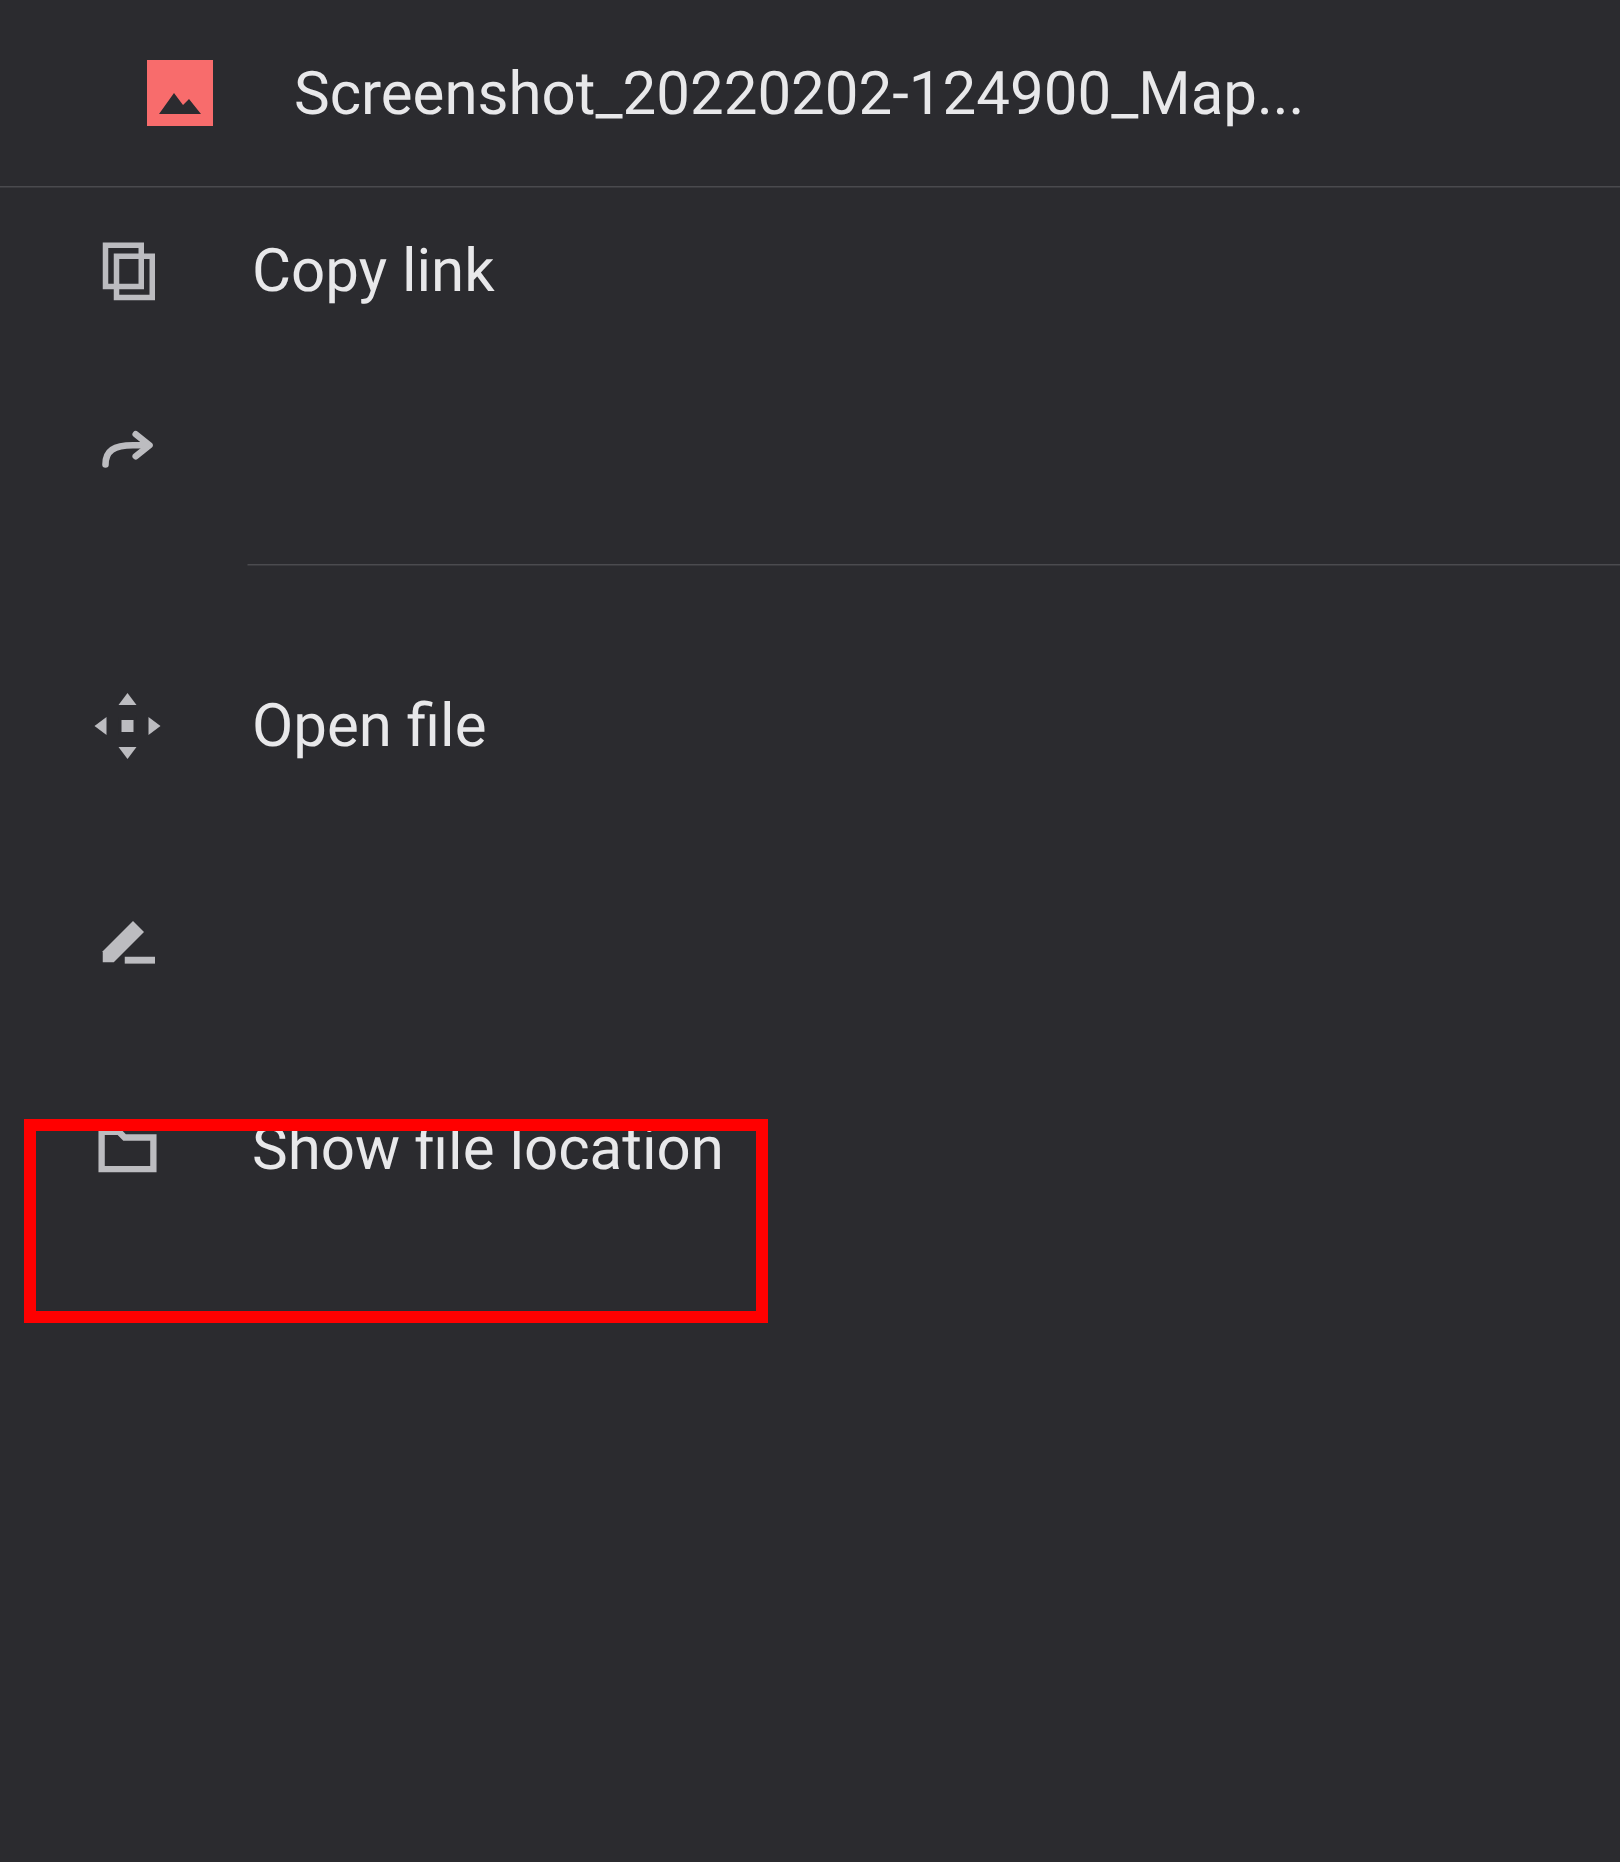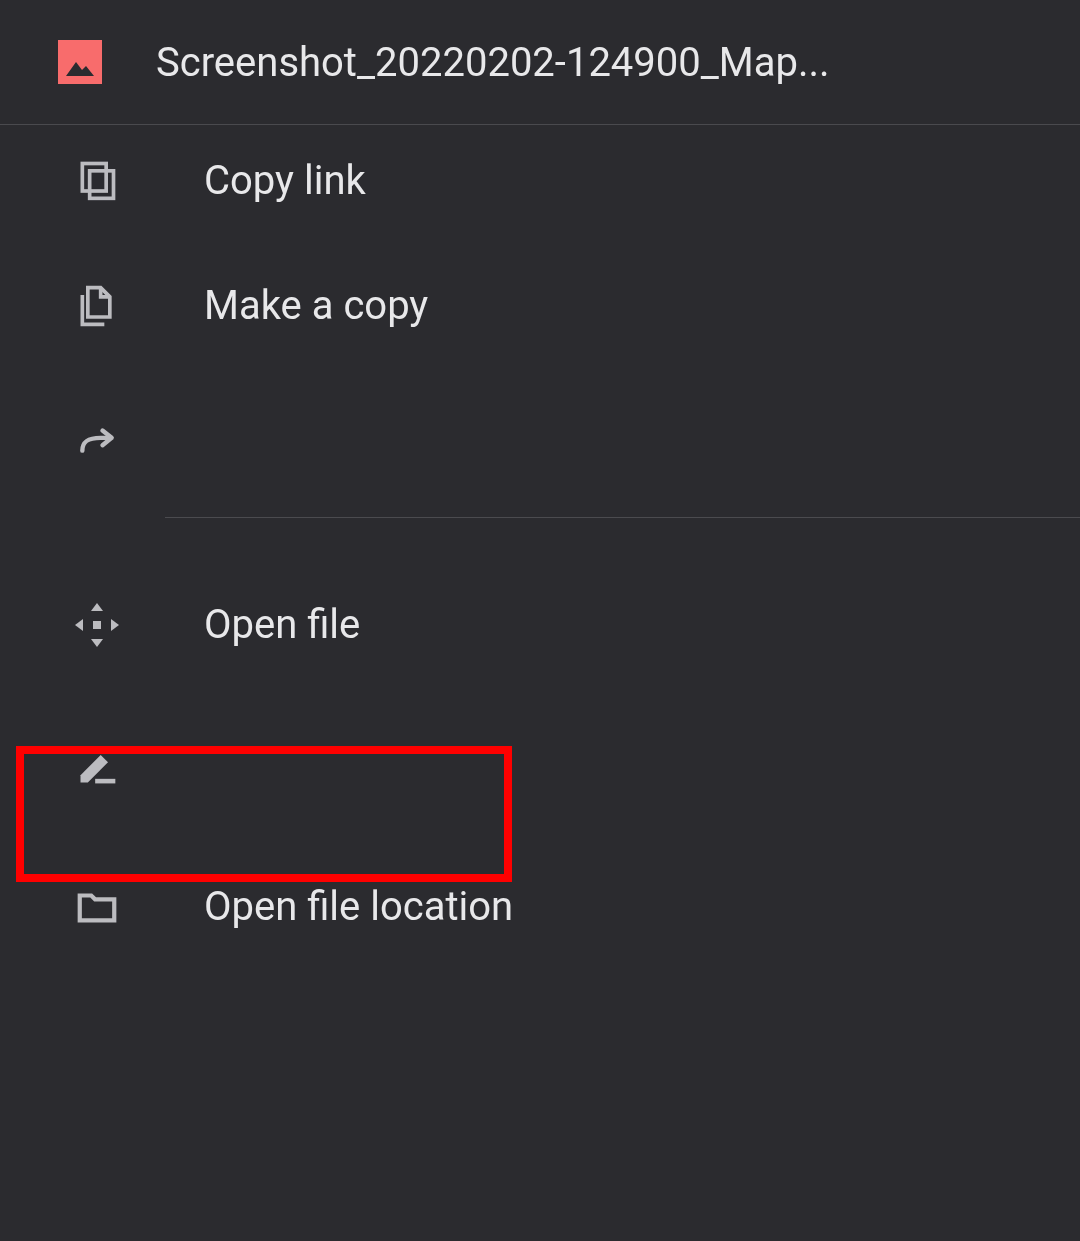--- a/index.html
+++ b/index.html
@@ -11,21 +11,21 @@
       width: 1080px;
       height: 1241px;
       background: #2b2b2f;
       font-family: Roboto, "Helvetica Neue", Arial, sans-serif;
       color: #e3e3e6;
       overflow: hidden;
     }
     .header {
       display: flex;
       align-items: center;
-      padding: 38px 60px 38px 56px;
+      padding: 38px 60px 38px 96px;
       border-bottom: 1px solid #4a4a4e;
       gap: 52px;
     }
     .header-thumb {
       width: 48px;
       height: 48px;
       flex-shrink: 0;
     }
     .header-title {
       font-size: 40px;
@@ -37,23 +37,22 @@
     }
     .menu {
       display: flex;
       flex-direction: column;
     }
     .menu-item {
       display: flex;
       align-items: center;
       height: 141px;
       padding-left: 60px;
-      gap: 82px;
+      gap: 58px;
       cursor: pointer;
-      margin-left: 12px;
     }
     .menu-item .icon-slot {
       width: 50px;
       height: 50px;
       display: flex;
       align-items: center;
       justify-content: center;
       color: #bcbcc0;
       flex-shrink: 0;
     }
@@ -96,30 +95,20 @@
   <div class="menu-item" style="height:110px;">
     <span class="icon-slot">
       <svg viewBox="0 0 24 24" width="44" height="44" fill="none" stroke="#bcbcc0" stroke-width="2">
         <rect x="4" y="3" width="13" height="15"></rect>
         <rect x="8" y="7" width="13" height="15"></rect>
       </svg>
     </span>
     <span class="label">Copy link</span>
   </div>
 
-  <div class="menu-item">
-    <span class="icon-slot">
-      <svg viewBox="0 0 24 24" width="44" height="44" fill="none" stroke="#bcbcc0" stroke-width="2">
-        <path d="M14 2 H7 V18 H19 V7 Z"></path>
-        <path d="M14 2 V7 H19"></path>
-        <path d="M4 6 V22 H16"></path>
-      </svg>
-    </span>
-    <span class="label">Make a copy</span>
-  </div>
 
   <div class="menu-item">
     <span class="icon-slot">
       <svg viewBox="0 0 24 24" width="44" height="44" fill="none" stroke="#bcbcc0" stroke-width="2.4" stroke-linecap="round" stroke-linejoin="round">
         <path d="M4 14 C4 9 7 7 14 7 L19 7"></path>
         <path d="M15 3 L20 7 L15 11"></path>
       </svg>
     </span>
   </div>
 
@@ -148,18 +137,18 @@
       </svg>
     </span>
   </div>
 
   <div class="menu-item">
     <span class="icon-slot">
       <svg viewBox="0 0 24 24" width="46" height="46" fill="none" stroke="#bcbcc0" stroke-width="2.2">
         <path d="M3 6 H9 L11 8 H21 V19 H3 Z"></path>
       </svg>
     </span>
-    <span class="label">Open file location</span>
+    <span class="label">Show file location</span>
   </div>
 
 </div>
 
 <div class="highlight-box"></div>
 
 </body></html>

